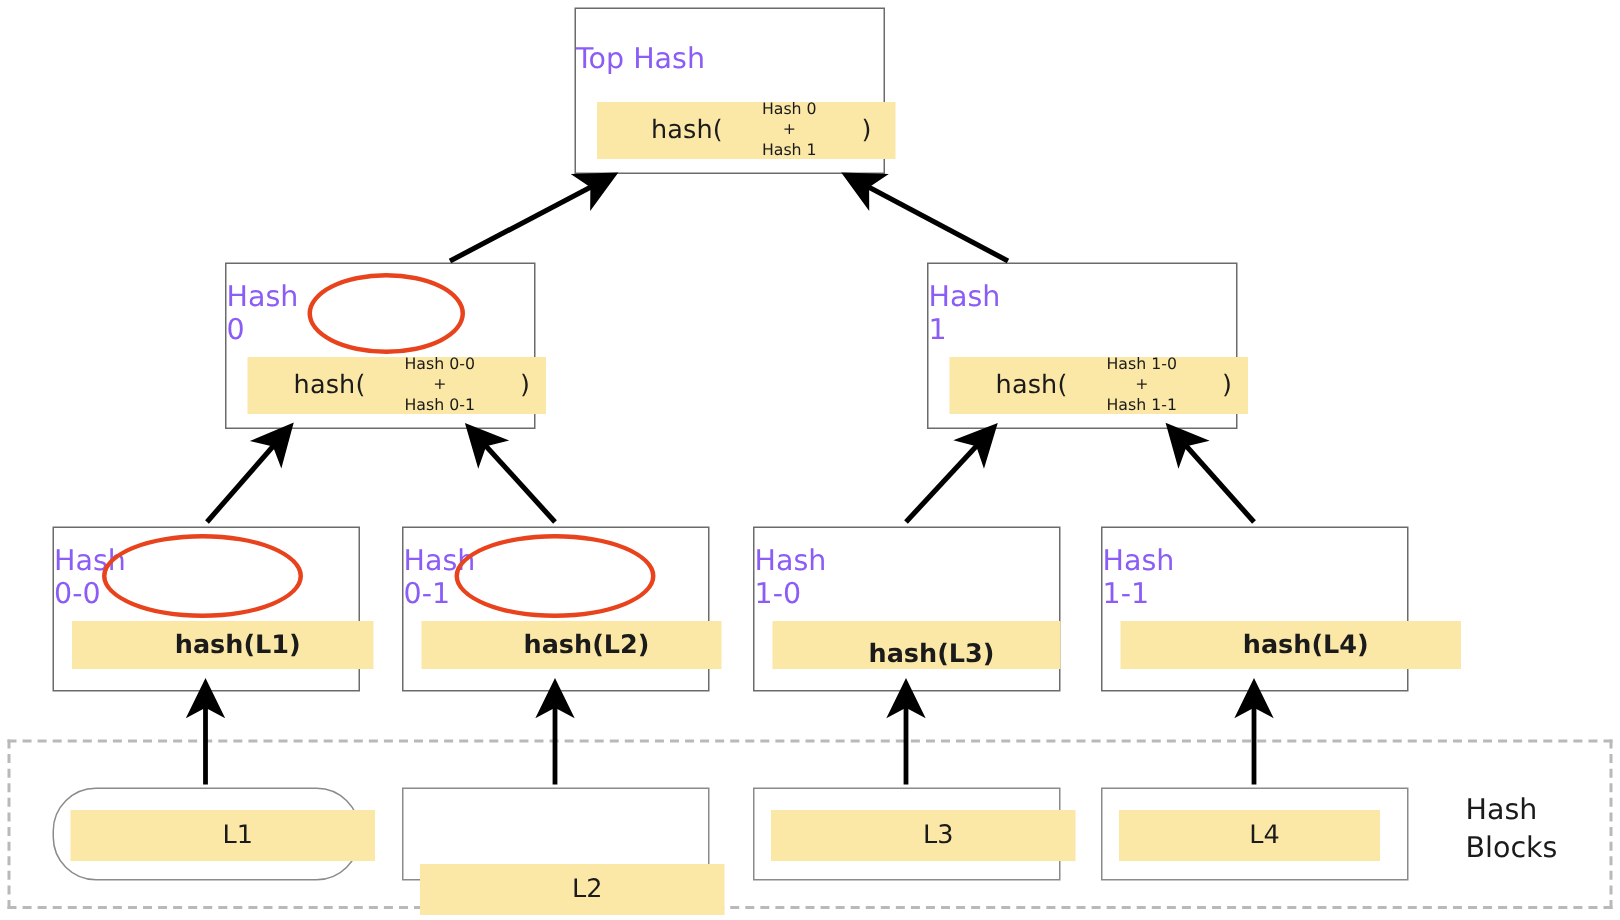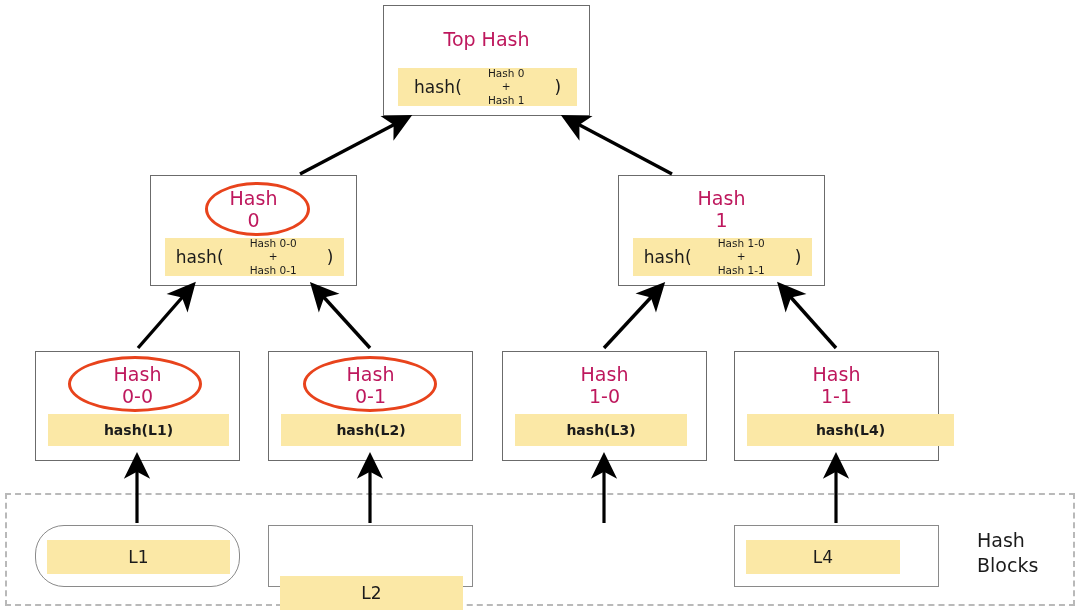--- a/index.html
+++ b/index.html
@@ -32,32 +32,33 @@
     position: absolute;
     box-sizing: border-box;
     border: 1.6px solid #6b6b6b;
     background: #ffffff;
     z-index: 2;
   }
   .node-title {
     position: absolute;
     left: 0;
     width: 100%;
-    text-align: center;
-    color: #be185d;
+    text-align: left;
+    color: #8b5cf6;
     line-height: 1.16;
     white-space: pre-line;
   }
   .hl {
     position: absolute;
     background: #fbe8a6;
     display: flex;
     align-items: center;
     justify-content: center;
     color: #1b1b1b;
+    padding-left: 20px;
   }
   
   .formula {
     display: flex;
     align-items: center;
     justify-content: center;
     gap: 0px;
   }
   .formula .fn {
     font-size: 17px;
@@ -67,21 +68,21 @@
     font-size: 10.5px;
     line-height: 1.25;
     text-align: center;
     white-space: pre-line;
     margin: 0 30px 0 26px;
   }
   .formula .paren {
     font-size: 17px;
   }
   .leaf-hl {
-    font-size: 14px;
+    font-size: 17px;
     font-weight: bold;
   }
   .block-hl {
     font-size: 17px;
   }
   
   .ellipse {
     position: absolute;
     border: 3.5px solid #e8431c;
     border-radius: 50%;
@@ -189,21 +190,21 @@
 0-1</div>
     <div class="hl leaf-hl" style="left:12px; top:62px; width:180px; height:32px;">
         <span>hash(L2)</span>
       </div>
   </div>
   <div class="ellipse" style="left:303px; top:356px; width:134px; height:56px;"></div>
 
   <div class="node" style="left:502px; top:351px; width:205px; height:110px;">
     <div class="node-title" style="top:11px; font-size:19px;">Hash
 1-0</div>
-    <div class="hl leaf-hl" style="left:12px; top:62px; width:172px; height:32px;">
+    <div class="hl leaf-hl" style="left:12px; top:62px; width:172px; height:32px;align-items:flex-end;">
         <span>hash(L3)</span>
       </div>
   </div>
 
   <div class="node" style="left:734px; top:351px; width:205px; height:110px;">
     <div class="node-title" style="top:11px; font-size:19px;">Hash
 1-1</div>
     <div class="hl leaf-hl" style="left:12px; top:62px; width:207px; height:32px;">
         <span>hash(L4)</span>
       </div>
@@ -219,20 +220,25 @@
         <span>L1</span>
       </div>
   </div>
 
   <div class="block" style="left:268px; top:525px; width:205px; height:62px;">
     <div class="hl block-hl" style="left:11px; top:14px; width:183px; height:34px;margin-top:36px;">
         <span>L2</span>
       </div>
   </div>
 
+  <div class="block" style="left:502px; top:525px; width:205px; height:62px;">
+    <div class="hl block-hl" style="left:11px; top:14px; width:183px; height:34px;">
+        <span>L3</span>
+      </div>
+  </div>
 
   <div class="block" style="left:734px; top:525px; width:205px; height:62px;">
     <div class="hl block-hl" style="left:11px; top:14px; width:154px; height:34px;">
         <span>L4</span>
       </div>
   </div>
 
 </div>
 
 </body></html>

